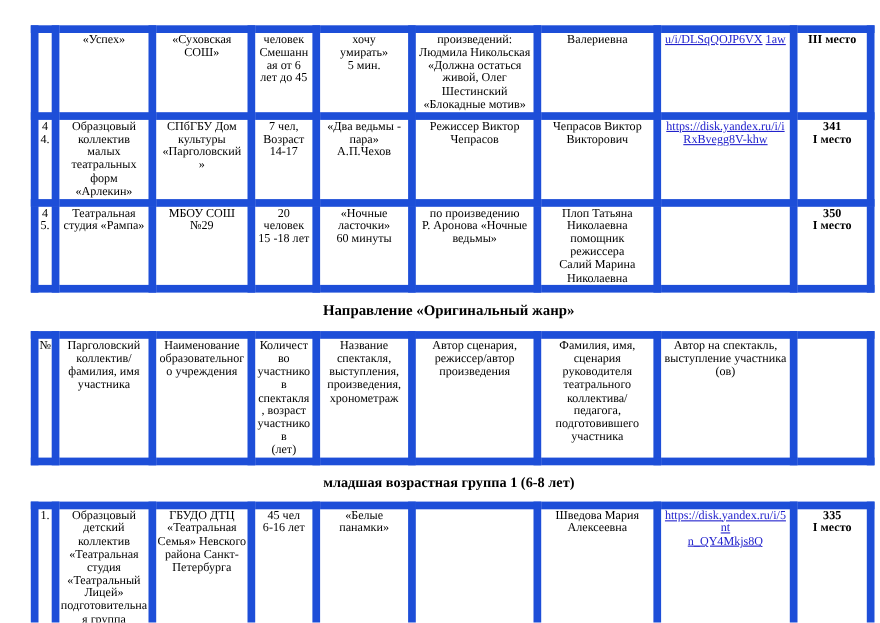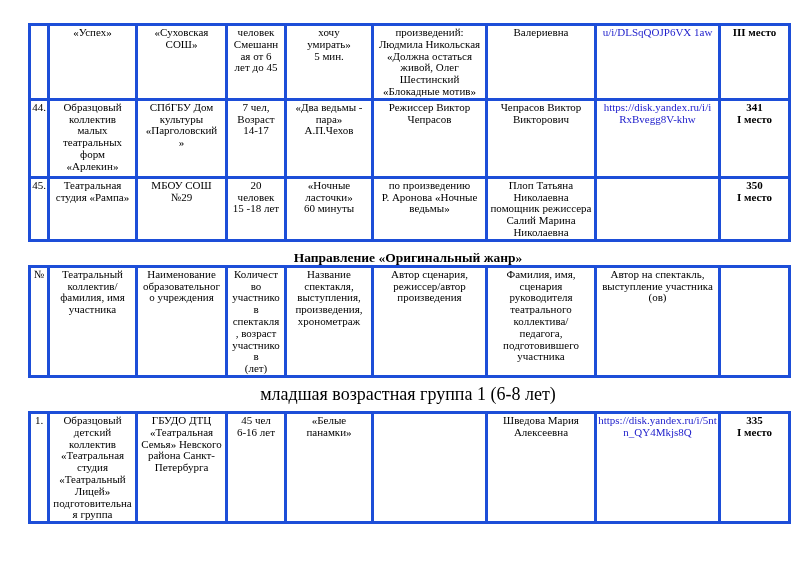--- a/index.html
+++ b/index.html
@@ -9,21 +9,21 @@
     color: #000;
     overflow: hidden;
   }
   .page { padding: 23px 12px 0 28px; }
   table.doc-table {
     border-collapse: collapse;
     table-layout: fixed;
     width: 760px;
   }
   table.doc-table td {
-    border: 3px solid #1d4ed8;
+    border: 7px solid #1d4ed8;
     vertical-align: top;
     text-align: center;
     font-size: 11px;
     line-height: 11.8px;
     white-space: pre-line;
     padding: 1px 1px 0 1px;
     overflow: hidden;
     word-wrap: break-word;
   }
   tr.r-a { height: 72px; }
@@ -31,36 +31,37 @@
   tr.r-c { height: 59px; }
   tr.r-h { height: 104px; }
   tr.r-d { height: 103px; }
   td.score {
     font-weight: bold;
     font-size: 12px;
     line-height: 13.5px;
   }
   a.link {
     color: var(--link-color, #2222cc);
+    text-decoration: underline;
     cursor: pointer;
     white-space: pre-line;
   }
   .section-title {
     width: 760px;
     text-align: center;
     font-weight: bold;
     font-size: 13.5px;
     line-height: 15px;
-    margin: 8px 0 0 0;
+    margin: 8px 0 12px 0;
   }
   .group-title {
     width: 760px;
     text-align: center;
-    font-weight: normal;
-    font-size: 18px;
+    font-weight: bold;
+    font-size: 13px;
     line-height: 14px;
     margin: 9px 0 10px 0;
   }
 </style>
 </head>
 <body>
 
 <div class="page">
 
   <table class="doc-table">
@@ -162,21 +163,21 @@
       <col style="width:59px">
         <col style="width:87px">
         <col style="width:114px">
       <col style="width:109px">
         <col style="width:124px">
         <col style="width:70px">
     </colgroup>
     <tbody>
       <tr class="r-h">
         <td>№</td>
-        <td>Театральный
+        <td>Парголовский
 коллектив/
 фамилия, имя
 участника</td>
         <td>Наименование
 образовательног
 о учреждения</td>
         <td>Количест
 во
 участнико
 в

